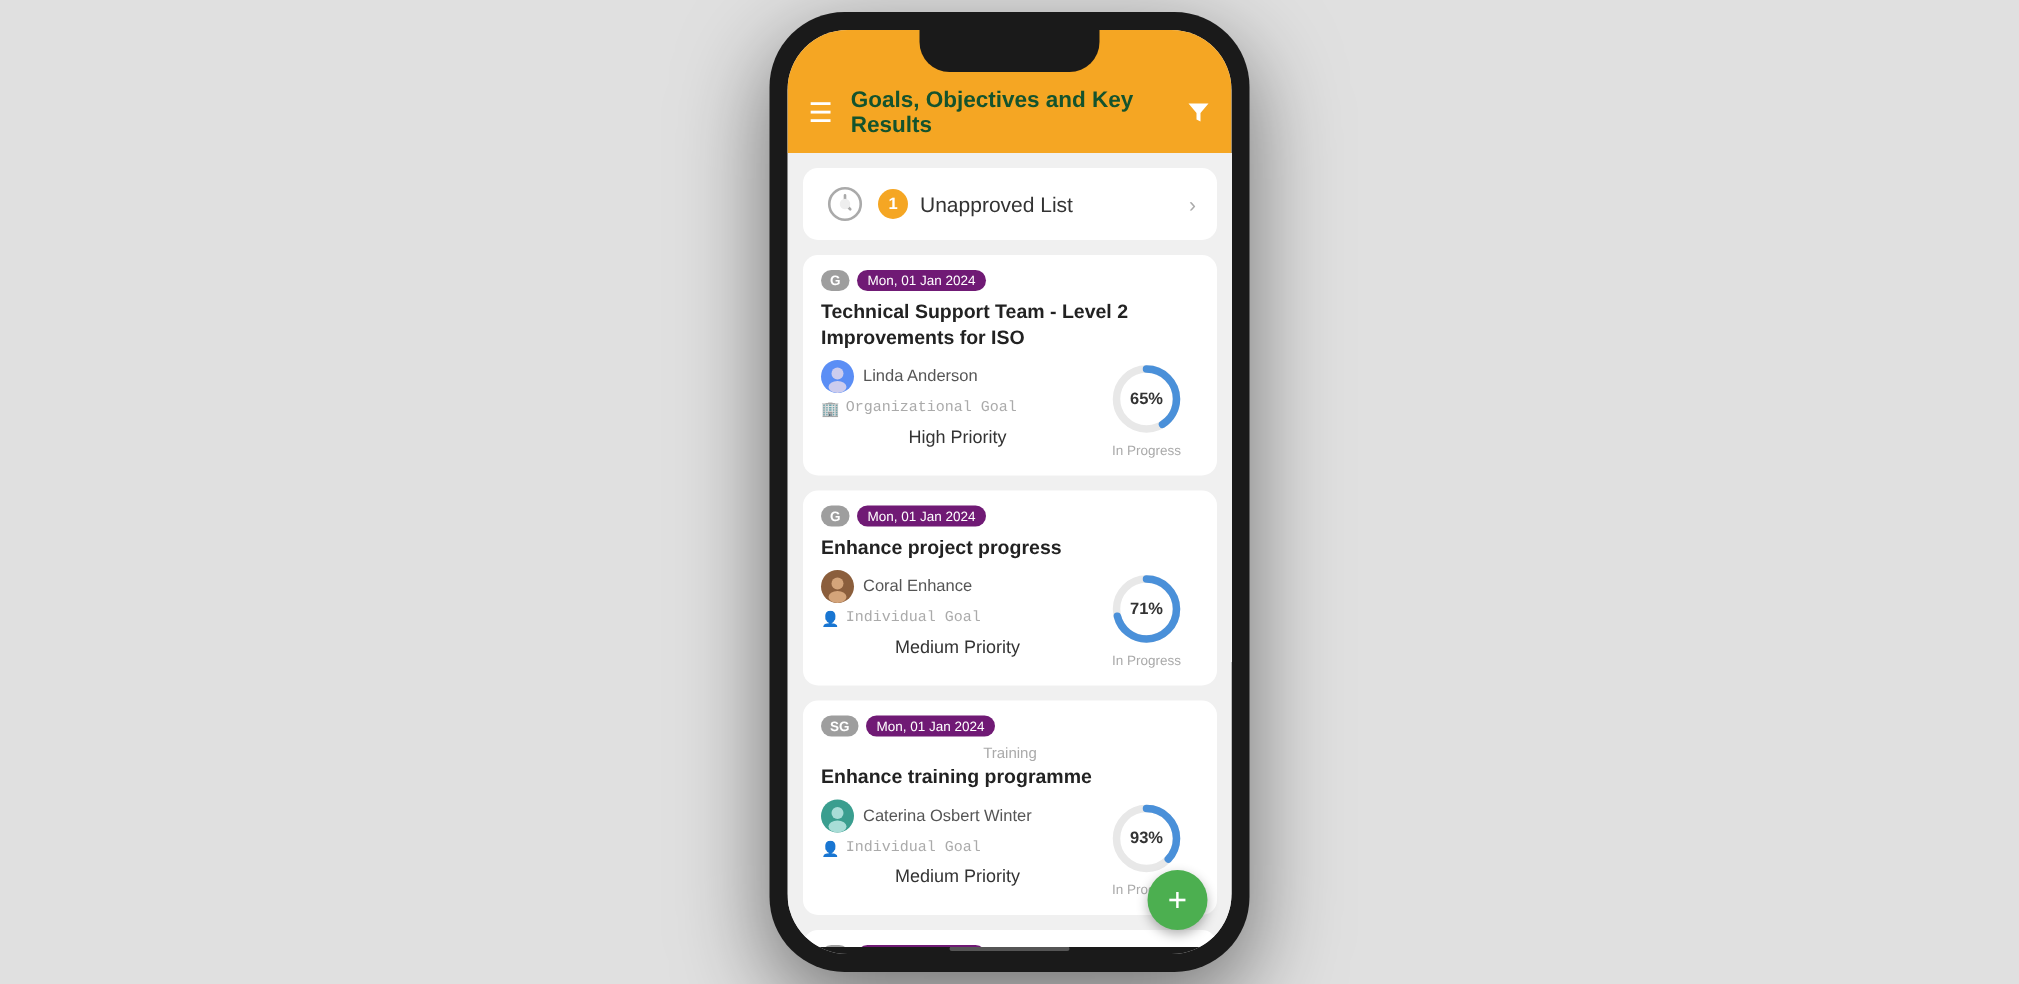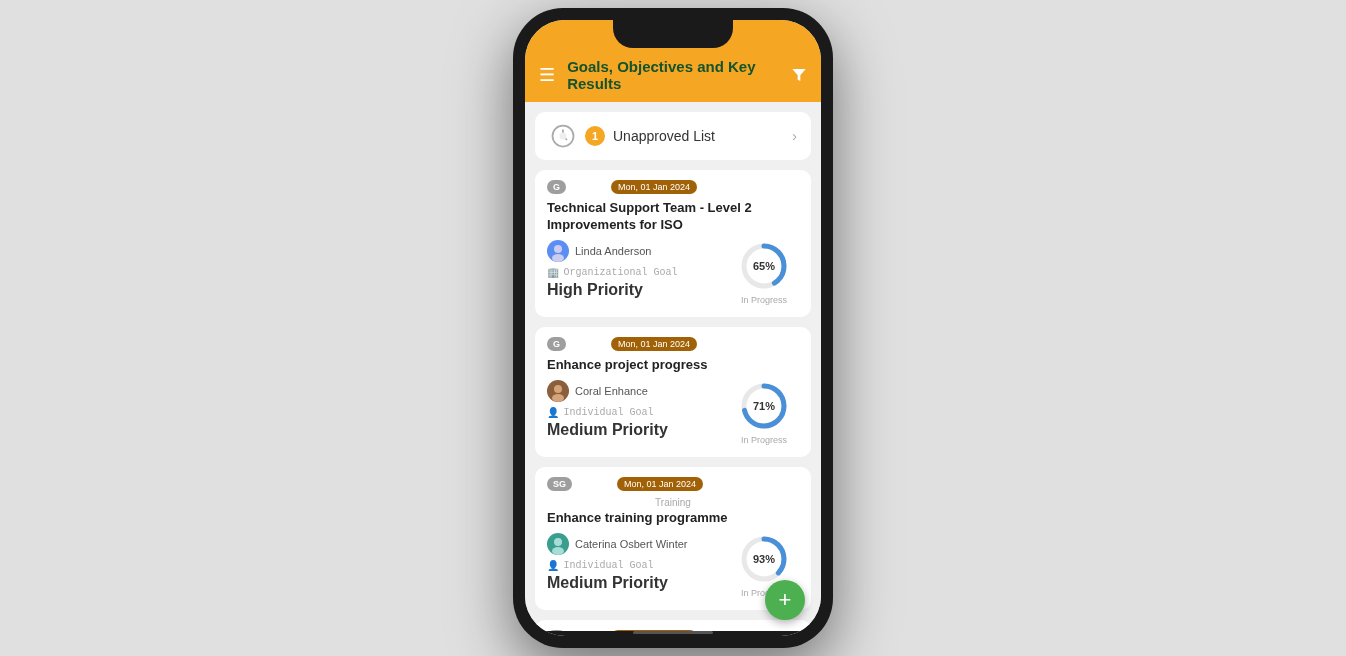--- a/index.html
+++ b/index.html
@@ -142,26 +142,25 @@
       color: white;
       background: #888;
       border-radius: 10px;
       padding: 2px 6px;
       margin-right: 5px;
     }
 
     .tag-label.gray { background: #9e9e9e; }
 
     .date-badge {
-      background: #a16207;
+      background: #701a75;
       color: white;
       font-size: 9px;
       border-radius: 10px;
       padding: 2px 7px;
-      margin-left: 40px;
     }
 
     .card-category {
       font-size: 10px;
       color: #aaa;
       margin-bottom: 2px;
       text-align: center;
     }
 
     .card-title {
@@ -172,20 +171,21 @@
       line-height: 1.3;
     }
 
     .card-body {
       display: flex;
       align-items: flex-start;
     }
 
     .card-info {
       flex: 1;
+      text-align: center;
     }
 
     .user-row {
       display: flex;
       align-items: center;
       margin-bottom: 5px;
     }
 
     .avatar {
       width: 22px;
@@ -221,22 +221,22 @@
       margin-right: 4px;
     }
 
     .goal-type-text {
       font-size: 10px;
       color: #aaa;
       font-family: Liberation Mono, monospace;
     }
 
     .priority-text {
-      font-size: 16px;
-      font-weight: 700;
+      font-size: 12px;
+      font-weight: 400;
       color: #333;
     }
 
     
     .progress-area {
       display: flex;
       flex-direction: column;
       align-items: center;
       justify-content: center;
       min-width: 70px;

